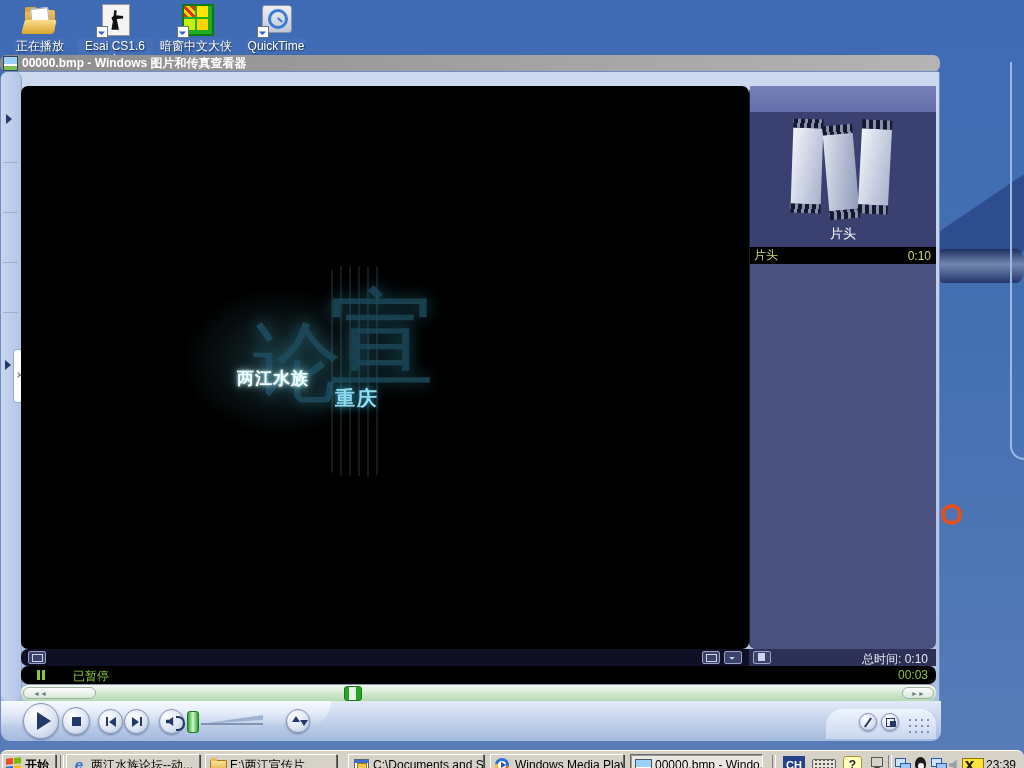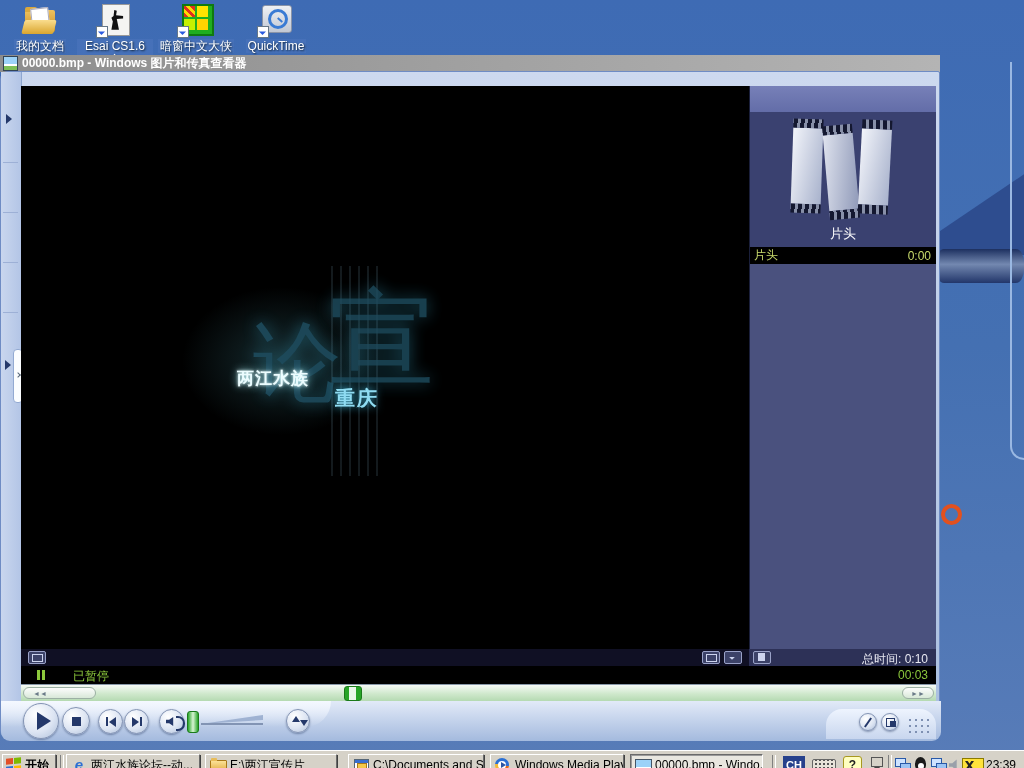--- a/index.html
+++ b/index.html
@@ -1,19 +1,19 @@
 <!DOCTYPE html>
 <html><head>
 <meta charset="utf-8">
 <style>
   html,body{margin:0;padding:0;}
   #screen{position:relative;width:1024px;height:768px;overflow:hidden;
     font-family:"Liberation Sans","DejaVu Sans",sans-serif;
     background:linear-gradient(180deg,#3e6bb4 0%,#4470b2 45%,#587cb8 100%);}
-  .abs{position:absolute;}
+  .abs{position:absolute;border-radius:7px;}
   
   .dicon{position:absolute;top:4px;width:76px;text-align:center;cursor:pointer;}
   .dicon .img{position:relative;width:34px;height:32px;margin:0 auto;}
   .dicon .lbl{margin-top:3px;font-size:12px;color:#fff;text-shadow:1px 1px 2px #123;
     background:rgba(80,120,190,.45);padding:0 2px;display:inline-block;line-height:14px;}
   .shortcut{position:absolute;left:-2px;bottom:-2px;width:10px;height:10px;background:#fff;border:1px solid #678;}
   .shortcut:after{content:"";position:absolute;left:2px;top:2px;width:0;height:0;
     border-left:5px solid transparent;border-bottom:5px solid #2a5adf;transform:rotate(45deg);}
   
   .ic-myDocs .back{position:absolute;left:2px;top:6px;width:30px;height:22px;background:linear-gradient(#eec25e,#c98f26);border-radius:2px;}
@@ -193,21 +193,21 @@
   <div class="abs" id="wline"></div>
   <div class="abs" id="oring"></div>
 
   <div class="dicon" style="left:2px;">
     <div class="img ic-myDocs">
       <div class="back"></div>
         <div class="tab"></div>
         <div class="paper"></div>
         <div class="front"></div>
     </div>
-    <div class="lbl">我的文档</div>
+    <div class="lbl">正在播放</div>
   </div>
   <div class="dicon" style="left:77px;">
     <div class="img ic-cs">
       <div class="bg"></div>
         <div class="sil"></div>
         <span class="shortcut"></span>
     </div>
     <div class="lbl">Esai CS1.6 完</div>
   </div>
   <div class="dicon" style="left:158px;">
@@ -262,21 +262,21 @@
       <div id="rpArt">
         <div id="film">
           <div class="fpanel" style="left:0;top:10px;transform:rotate(2deg);"></div>
           <div class="fpanel" style="left:34px;top:16px;transform:rotate(-5deg);background:linear-gradient(100deg,#dfe3ee,#8f99b8);"></div>
           <div class="fpanel" style="left:68px;top:11px;transform:rotate(3deg);"></div>
         </div>
         <div id="rpTitle">片头</div>
       </div>
       <div id="plistRow">
         <span class="t">片头</span>
-        <span class="d">0:00</span>
+        <span class="d">0:10</span>
       </div>
     </div>
 
     <div class="abs" id="rowA" style="position:absolute;">
       <div class="right"></div>
       <div class="mbtn" style="left:7px;">
           <i></i>
         </div>
       <div class="mbtn" style="left:681px;">
           <i></i>

